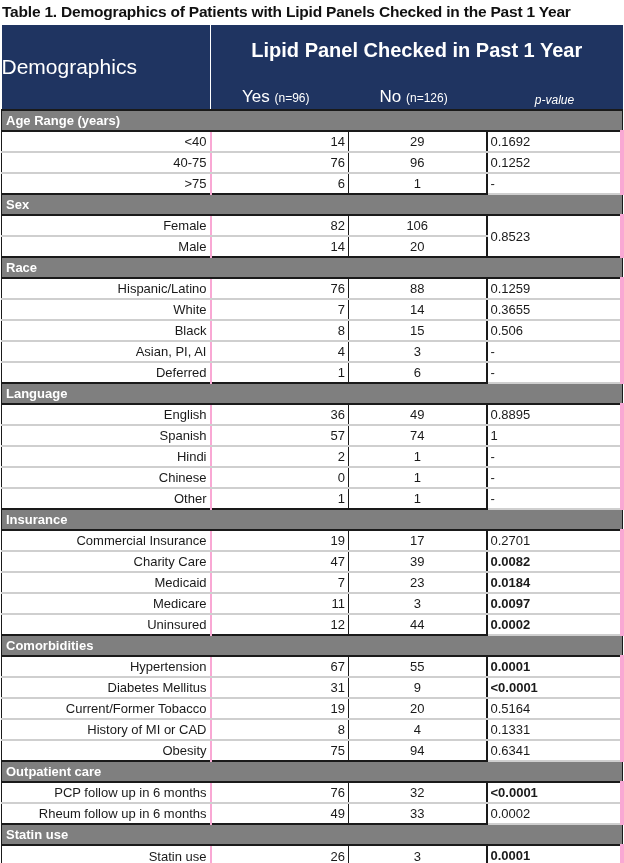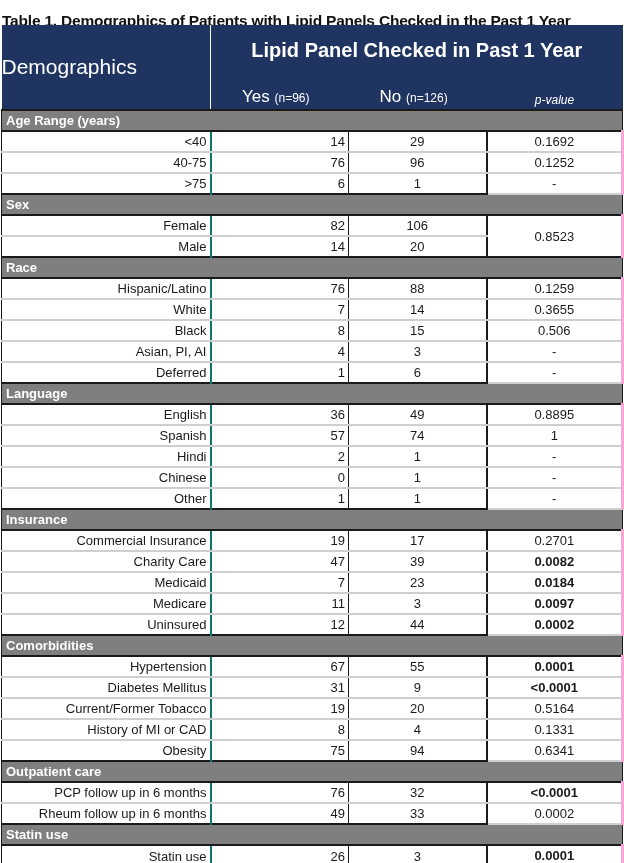--- a/index.html
+++ b/index.html
@@ -1,34 +1,34 @@
 <!DOCTYPE html>
 <html><head>
 <meta charset="utf-8">
 <style>
   html, body { margin: 0; padding: 0; background: #ffffff; }
   body { width: 624px; height: 863px; position: relative; overflow: hidden; font-family: "Liberation Sans", "DejaVu Sans", sans-serif; color: #1a1a1a; }
-  .title { position: absolute; left: 2px; top: 12px; font-size: 15.5px; font-weight: bold; letter-spacing: -0.2px; color: #111; white-space: nowrap; }
+  .title { position: absolute; left: 2px; top: 3px; font-size: 15.5px; font-weight: bold; letter-spacing: -0.2px; color: #111; white-space: nowrap; }
   table { position: absolute; left: 1px; top: 25px; width: 621px; border-collapse: collapse; table-layout: fixed; }
   col.c0 { width: 209px; } col.c1 { width: 138px; } col.c2 { width: 138px; } col.c3 { width: 136px; }
   .hdr td { background: #1f3461; color: #ffffff; border: none; }
   .hdr .demo { font-size: 21px; text-align: left; vertical-align: middle; border-right: 1px solid #ffffff; padding: 0; }
   .hdr .lipid { font-size: 20px; text-align: center; padding-top: 14px; height: 40px; vertical-align: top; font-weight: bold; }
   .hdr .sub { font-size: 17px; height: 26px; vertical-align: bottom; padding-bottom: 2px; }
   .hdr .sub .n { font-size: 12px; margin-top: 8px; }
   .hdr .sub.yes { text-align: left; padding-left: 31px; }
   .hdr .sub.no { text-align: left; padding-left: 31px; }
   .hdr .sub.pv { text-align: center; font-style: italic; font-size: 12px; }
   tr.section td { background: #7f7f7f; color: #ffffff; font-weight: bold; font-size: 13px; height: 19px; padding: 0 0 0 4px; border-top: 2px solid #1a1a1a; border-bottom: 2px solid #1a1a1a; border-left: 1px solid #1a1a1a; border-right: 1px solid #1a1a1a; }
   tr.data td { height: 19px; font-size: 13px; padding: 0 3px; border-bottom: 2px solid #cfcfcf; background: #fff; }
   tr.data.last td { border-bottom: none; }
-  tr.data td.lbl { text-align: right; border-left: 1px solid #1a1a1a; border-right: 2px solid #0f766e; }
+  tr.data td.lbl { text-align: right; border-left: 1px solid #1a1a1a; border-right: 2px solid #f9a8d4; }
   tr.data td.yes { text-align: right; border-right: 1px solid #1a1a1a; }
   tr.data td.no { text-align: center; border-right: 2px solid #1a1a1a; }
-  tr.data td.pv { text-align: center; border-right: 3px solid #f9a8d4; border-bottom: 2px solid #cfcfcf; }
+  tr.data td.pv { text-align: left; border-right: 5px solid #f9a8d4; border-bottom: 2px solid #cfcfcf; }
   tr.data td.pv.b { font-weight: bold; }
   tr.data td.pv.merged { border-bottom: none; vertical-align: middle; }
   tr.final td { border-bottom: 2px solid #1a1a1a; }
 </style>
 </head>
 <body>
 
 <div class="title">Table 1. Demographics of Patients with Lipid Panels Checked in the Past 1 Year</div>
 
 <table>

